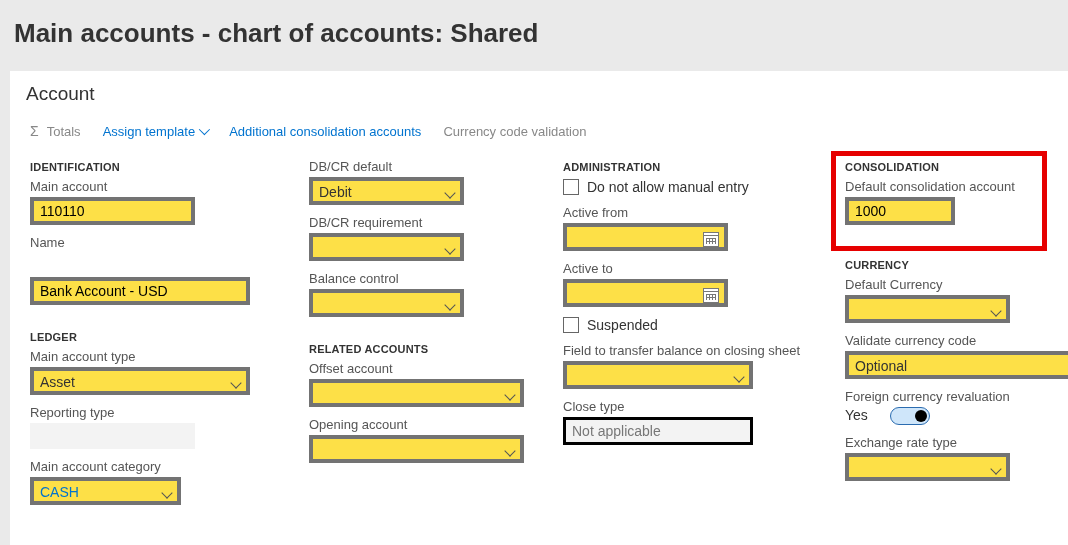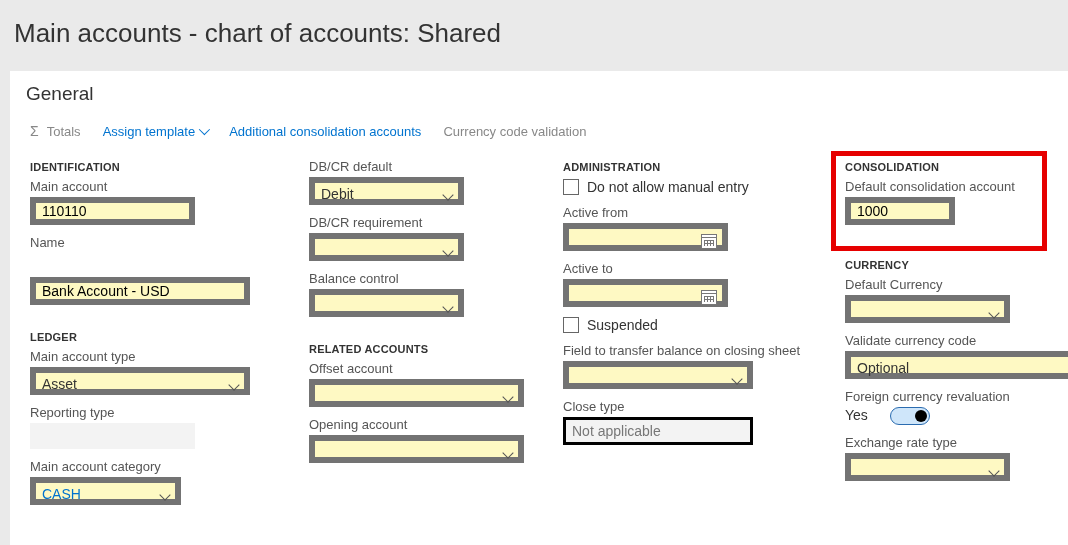--- a/index.html
+++ b/index.html
@@ -8,21 +8,21 @@
     font-size: 13px;
     color: #333;
     background: #eaeaea;
     width: 1068px;
     height: 545px;
     position: relative;
   }
   .page-header {
     padding: 18px 14px 22px;
     font-size: 26px;
-    font-weight: 400;
+    font-weight: 700;
     color: #333;
   }
   .panel {
     background: #fff;
     margin-left: 10px;
     padding: 12px 16px 20px;
     min-height: 480px;
     position: relative;
   }
   .panel-title {
@@ -85,22 +85,22 @@
   }
   .field > label {
     display: block;
     font-size: 13px;
     color: #555;
     margin-bottom: 3px;
   }
   .input, .select, .date, .readonly {
     width: 100%;
     height: 28px;
-    border: 6px solid #737373;
-    background: #fef9c3;
+    border: 4px solid #737373;
+    background: #fde047;
     font-size: 14px;
     padding: 3px 6px;
     font-family: inherit;
   }
   .input.narrow { width: 165px; }
   .input.med { width: 220px; margin-top: 24px; }
   .select {
     position: relative;
     display: block;
     padding-right: 26px;
@@ -198,21 +198,21 @@
   }
   .spacer-md { height: 14px; }
   .spacer-lg { height: 22px; }
 </style>
 </head>
 <body>
 
 <div class="page-header">Main accounts - chart of accounts: Shared</div>
 
 <div class="panel">
-  <div class="panel-title">General</div>
+  <div class="panel-title">Account</div>
 
   <div class="toolbar">
     <div class="toolbar-item gray">
       <span class="sigma">Σ</span>
       <span>Totals</span>
     </div>
     <div class="toolbar-item link">
       <span>Assign template</span>
       <span class="chev-down"></span>
     </div>

